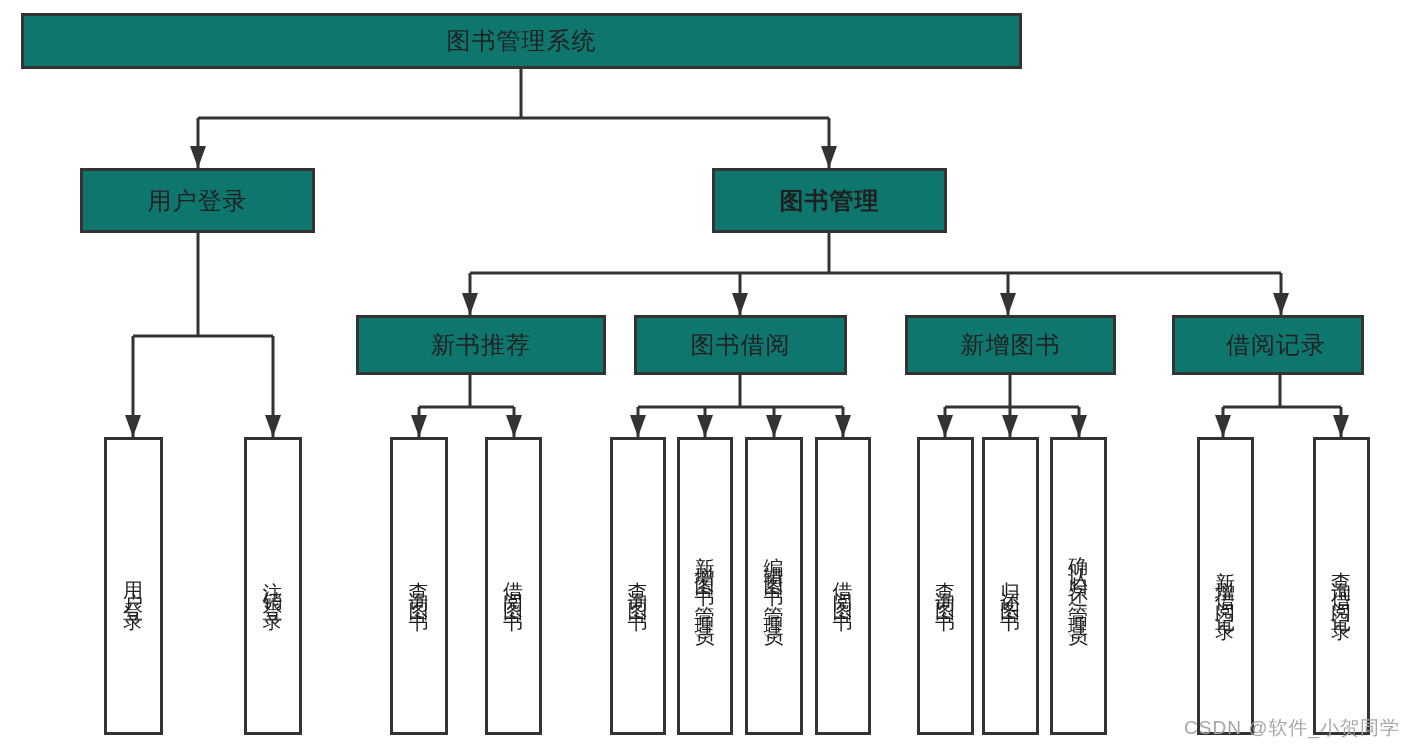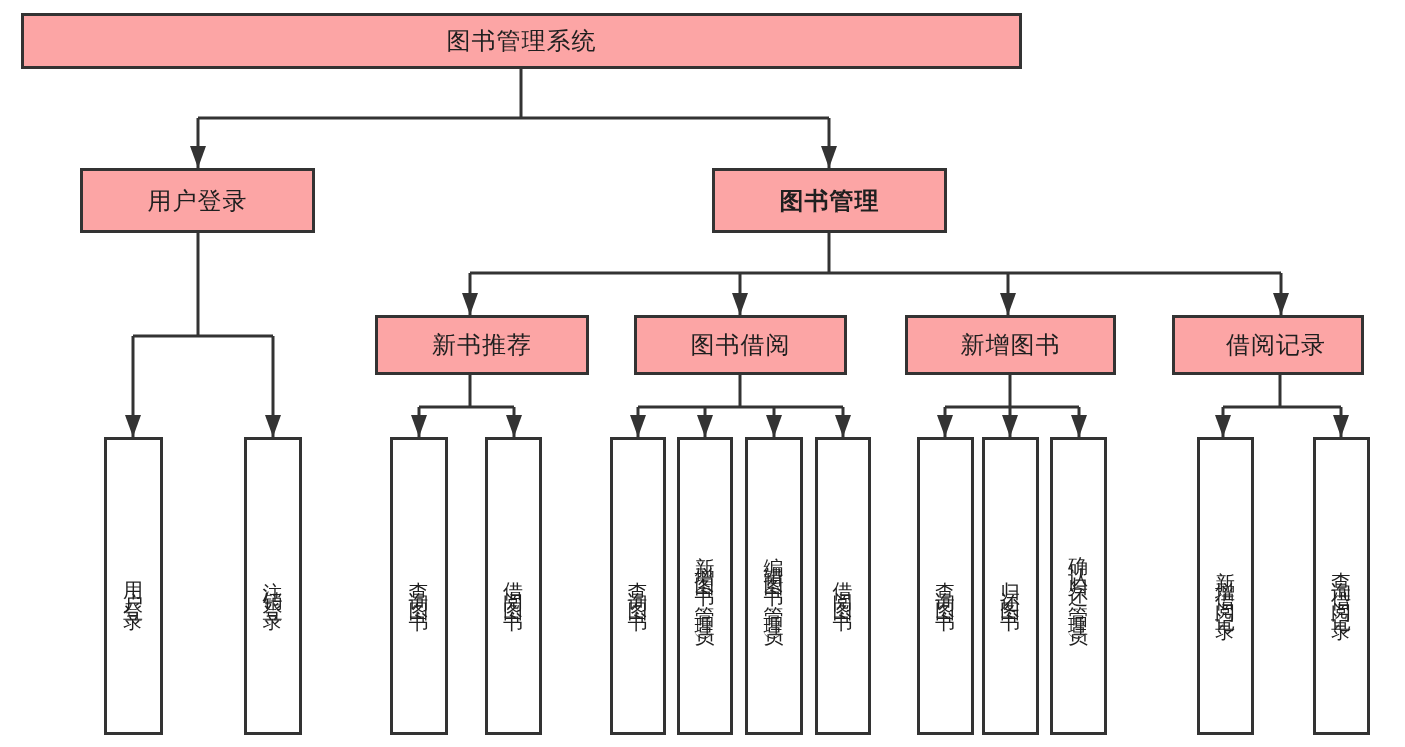--- a/index.html
+++ b/index.html
@@ -12,21 +12,21 @@
     background: #ffffff;
     overflow: hidden;
   }
   .connectors {
     position: absolute;
     left: 0; top: 0;
     width: 1405px; height: 747px;
   }
   .hbox {
     position: absolute;
-    background: #fca5a5;
+    background: #0f766e;
     border: 3px solid #333333;
     display: flex;
     align-items: center;
     justify-content: center;
     font-size: 24px;
     letter-spacing: 1px;
     color: #1f1f1f;
     white-space: nowrap;
   }
   .vbox {
@@ -124,21 +124,21 @@
       <path d="M1223,407 L1223,437" marker-end="url(#arrow)"></path>
       <path d="M1341,407 L1341,437" marker-end="url(#arrow)"></path>
     </g>
   </svg>
 
   <div class="hbox" style="left:21px; top:13px; width:1001px; height:56px;">图书管理系统</div>
 
   <div class="hbox" style="left:80px; top:168px; width:235px; height:65px;">用户登录</div>
   <div class="hbox" style="left:712px; top:168px; width:235px; height:65px;font-weight:bold;">图书管理</div>
 
-  <div class="hbox" style="left:375px; top:315px; width:214px; height:60px;">新书推荐</div>
+  <div class="hbox" style="left:356px; top:315px; width:250px; height:60px;">新书推荐</div>
   <div class="hbox" style="left:634px; top:315px; width:213px; height:60px;">图书借阅</div>
   <div class="hbox" style="left:905px; top:315px; width:211px; height:60px;">新增图书</div>
   <div class="hbox" style="left:1172px; top:315px; width:192px; height:60px;padding-left:16px;">借阅记录</div>
 
   <div class="vbox" style="left:104px; width:59px;">
     <span>用户登录</span>
   </div>
   <div class="vbox" style="left:244px; width:58px;">
     <span>注销登录</span>
   </div>
@@ -173,14 +173,15 @@
     <span>确认归还（管理员）</span>
   </div>
 
   <div class="vbox" style="left:1197px; width:57px;">
     <span>新增借阅记录</span>
   </div>
   <div class="vbox" style="left:1313px; width:57px;">
     <span>查询借阅记录</span>
   </div>
 
+  <div class="watermark">CSDN @软件_小贺同学</div>
 
 </div>
 
 </body></html>

